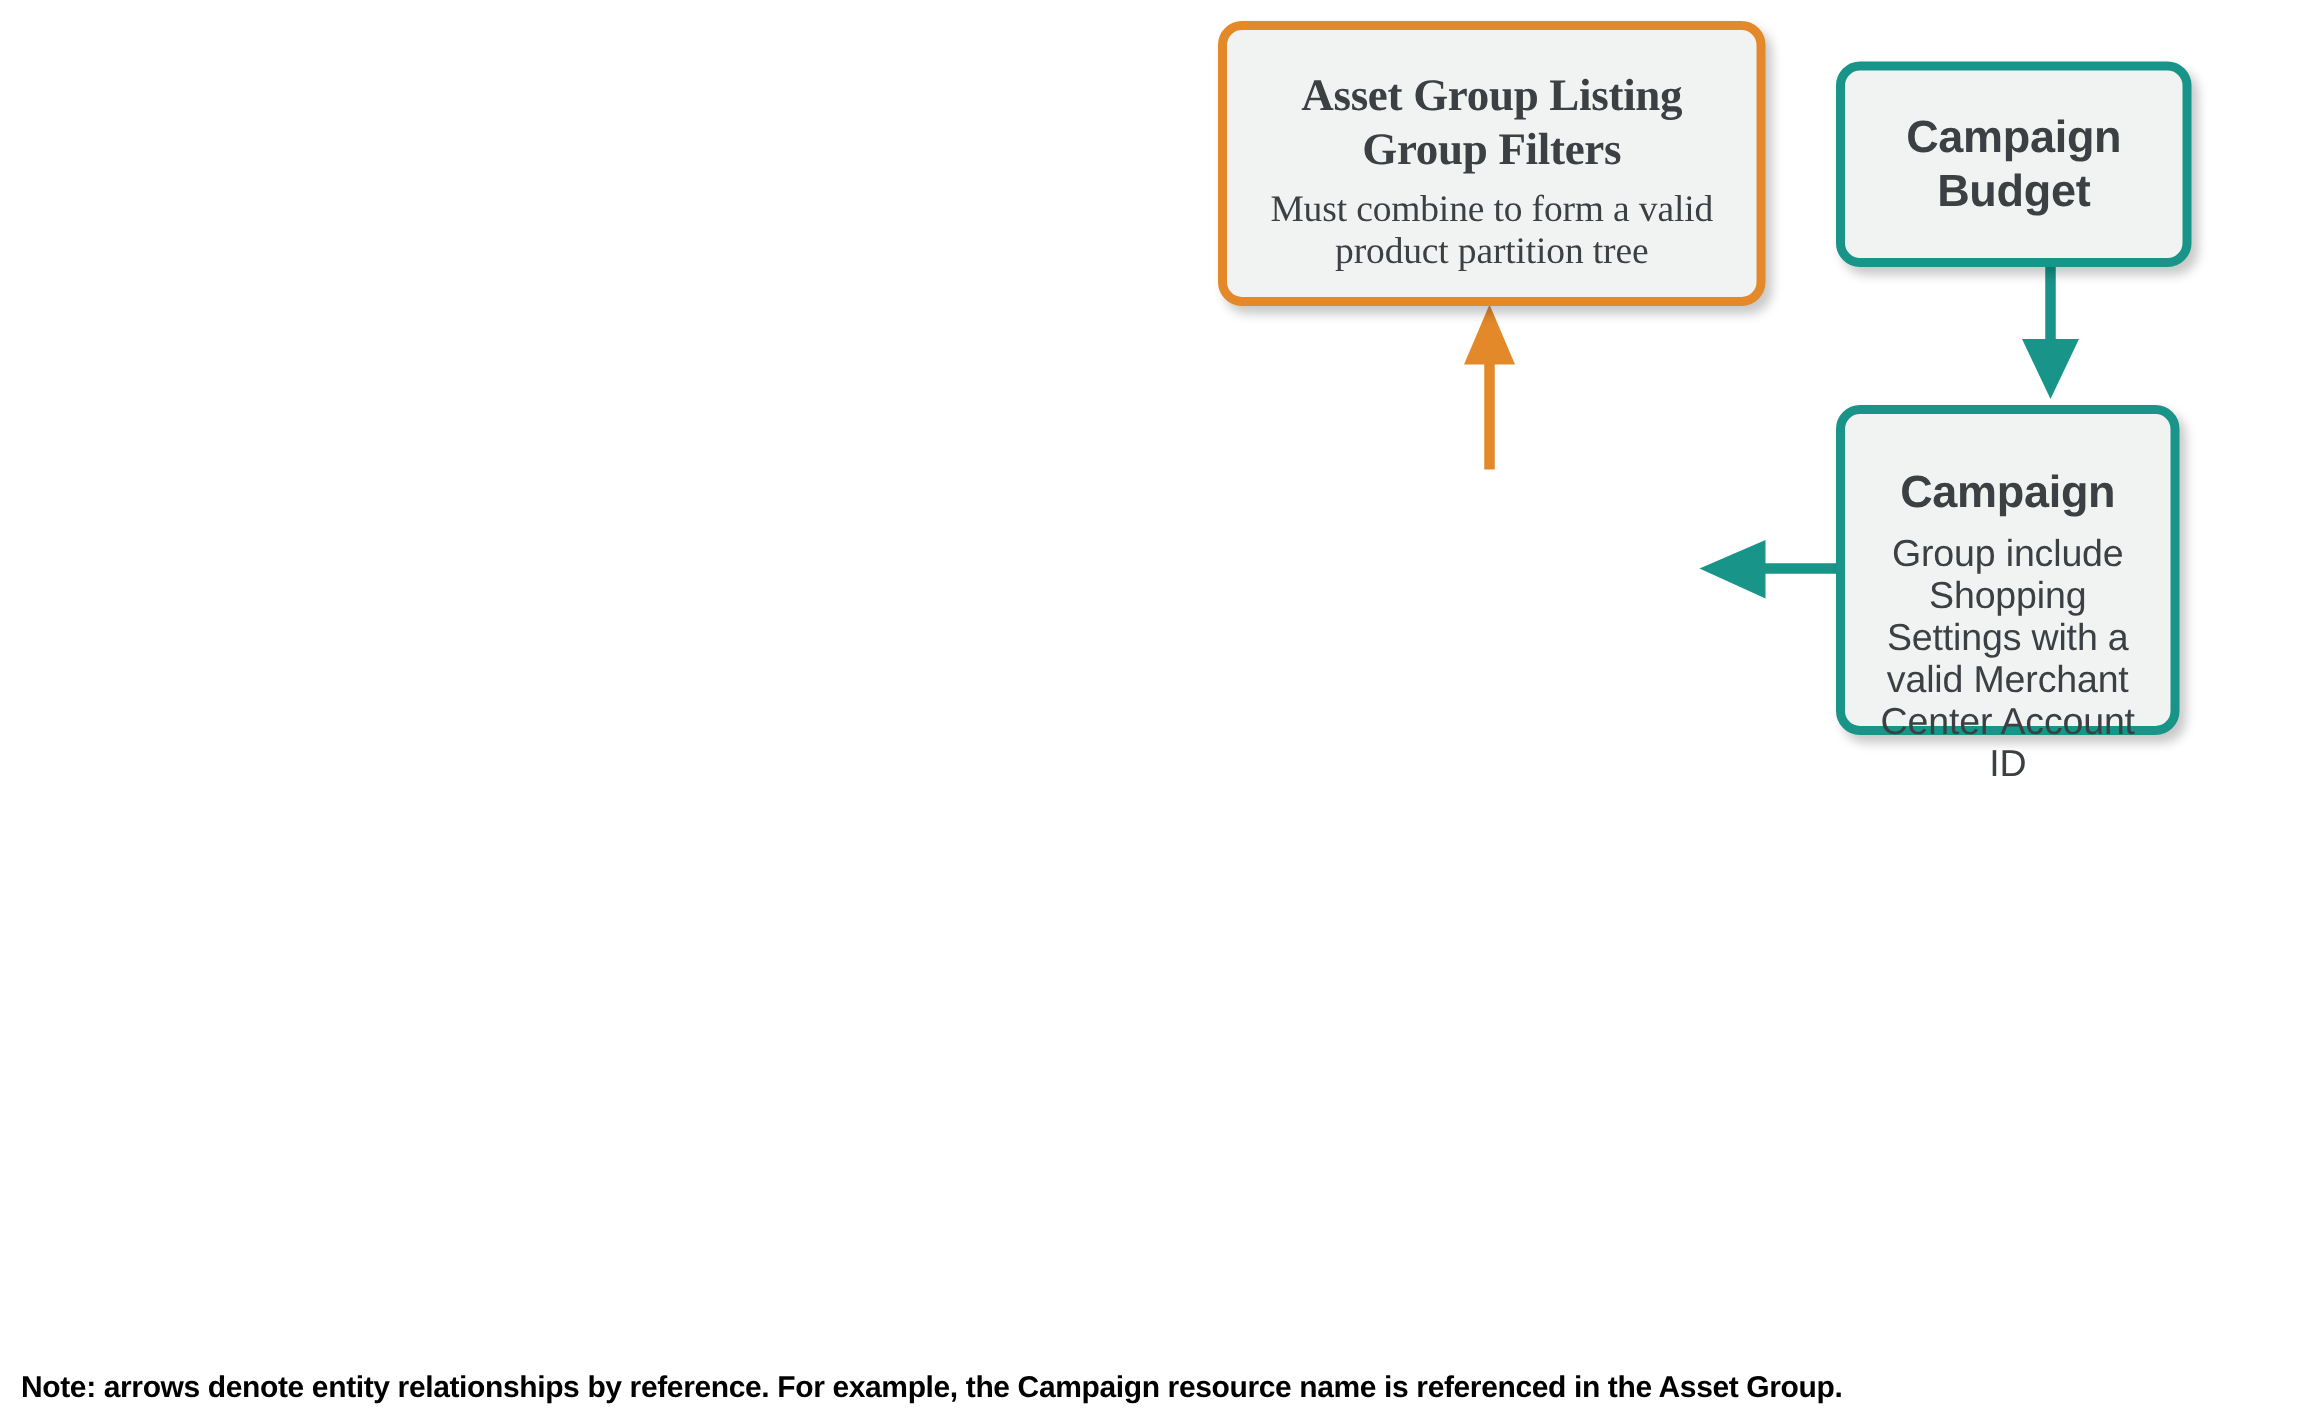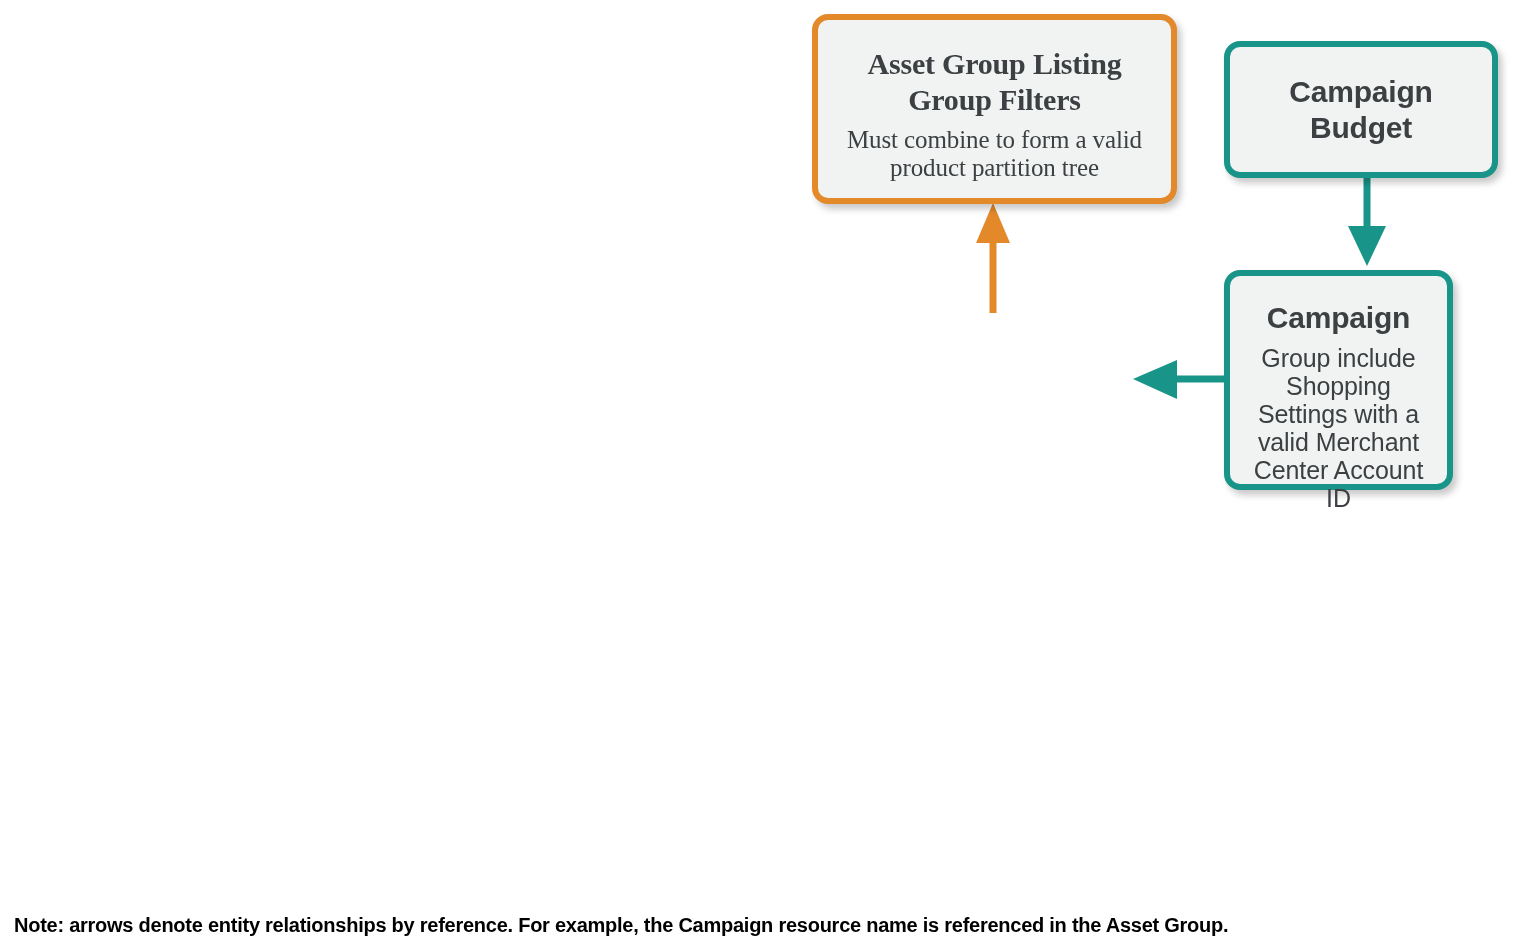--- a/index.html
+++ b/index.html
@@ -70,29 +70,29 @@
   .node-sub:empty { display: none; margin: 0; }
 
   
   #node-aglgf {
     left: 812px;  top: 14px;   width: 365px;  height: 190px;
     justify-content: flex-start;
     padding-top: 26px;
     font-family: Liberation Serif, serif;
   }
   #node-campaign-budget {
-    left: 1224px; top: 41px;   width: 274px;  height: 137px;
+    left: 1224px; top: 41px;   width: 237px;  height: 137px;
   }
   #node-asset-group {
     left: 858px;  top: 313px;  width: 273px;  height: 133px;
   }
   #node-campaign {
     left: 1224px; top: 270px;  width: 229px;  height: 220px;
     justify-content: flex-start;
-    padding-top: 24px;
+    padding-top: 35px;
   }
 
   
   #footer-note {
     position: absolute;
     left: 14px;
     top: 914px;
     font-size: 20px;
     font-weight: bold;
     color: #000000;

